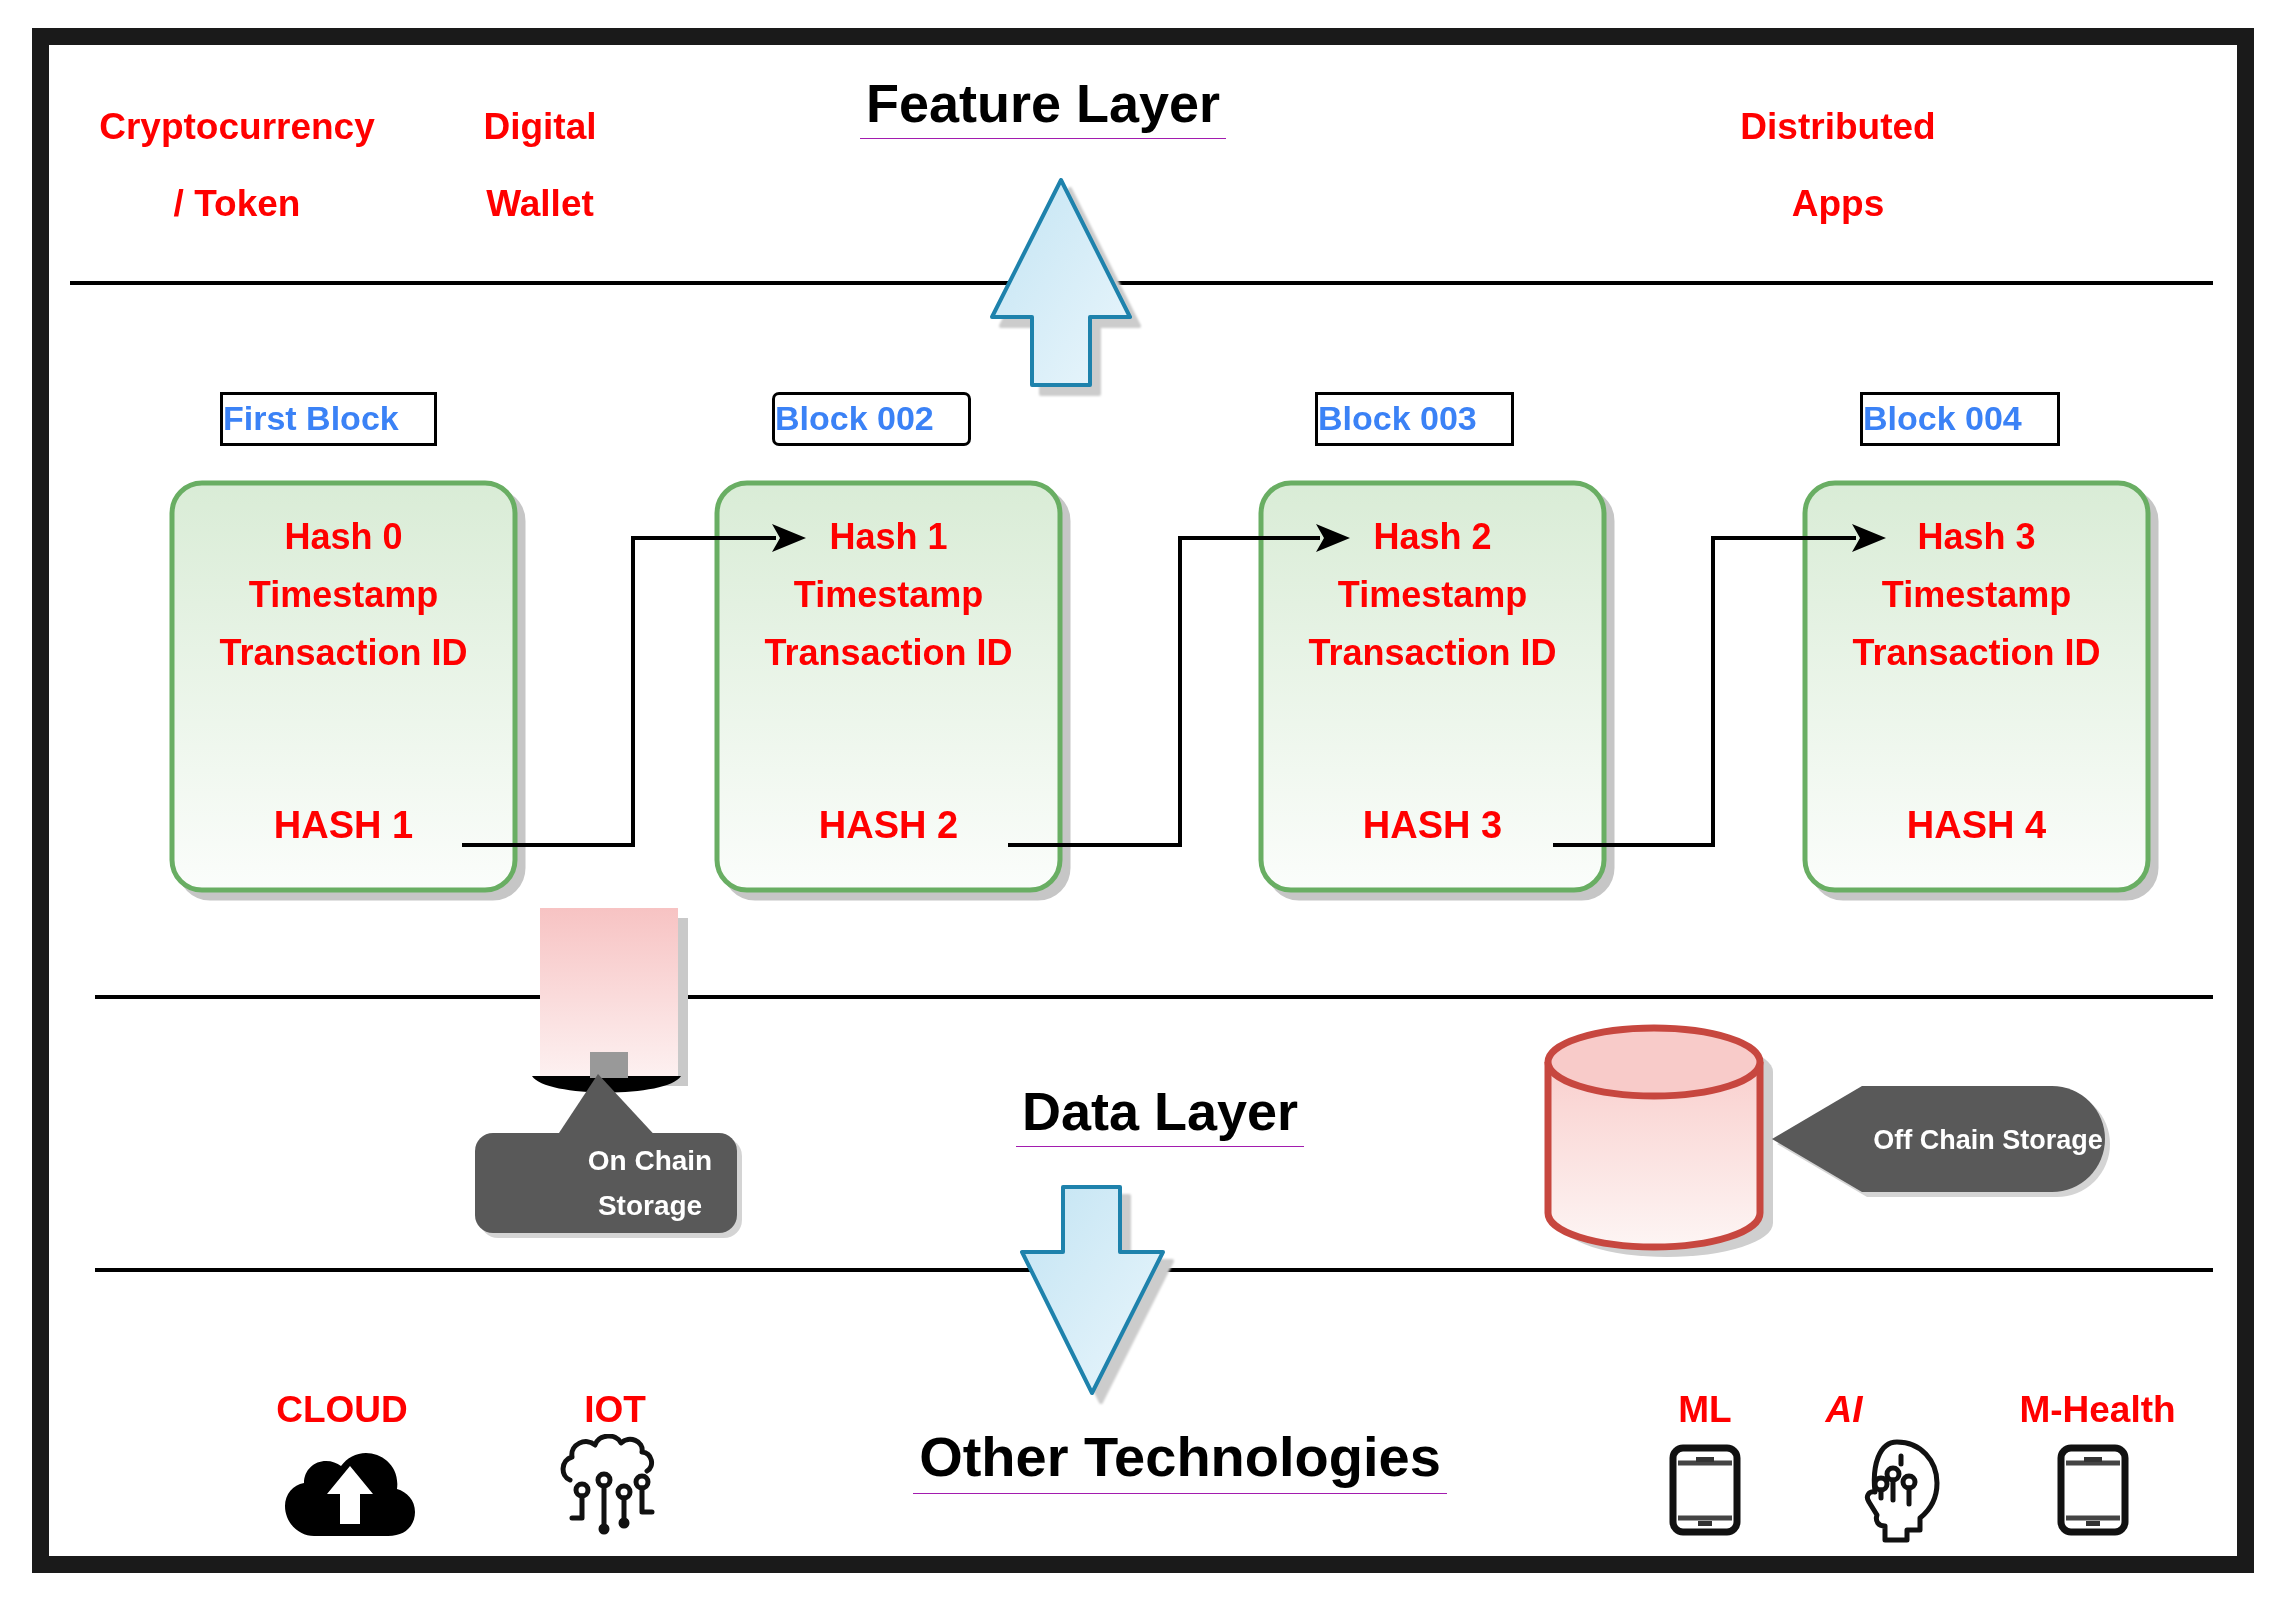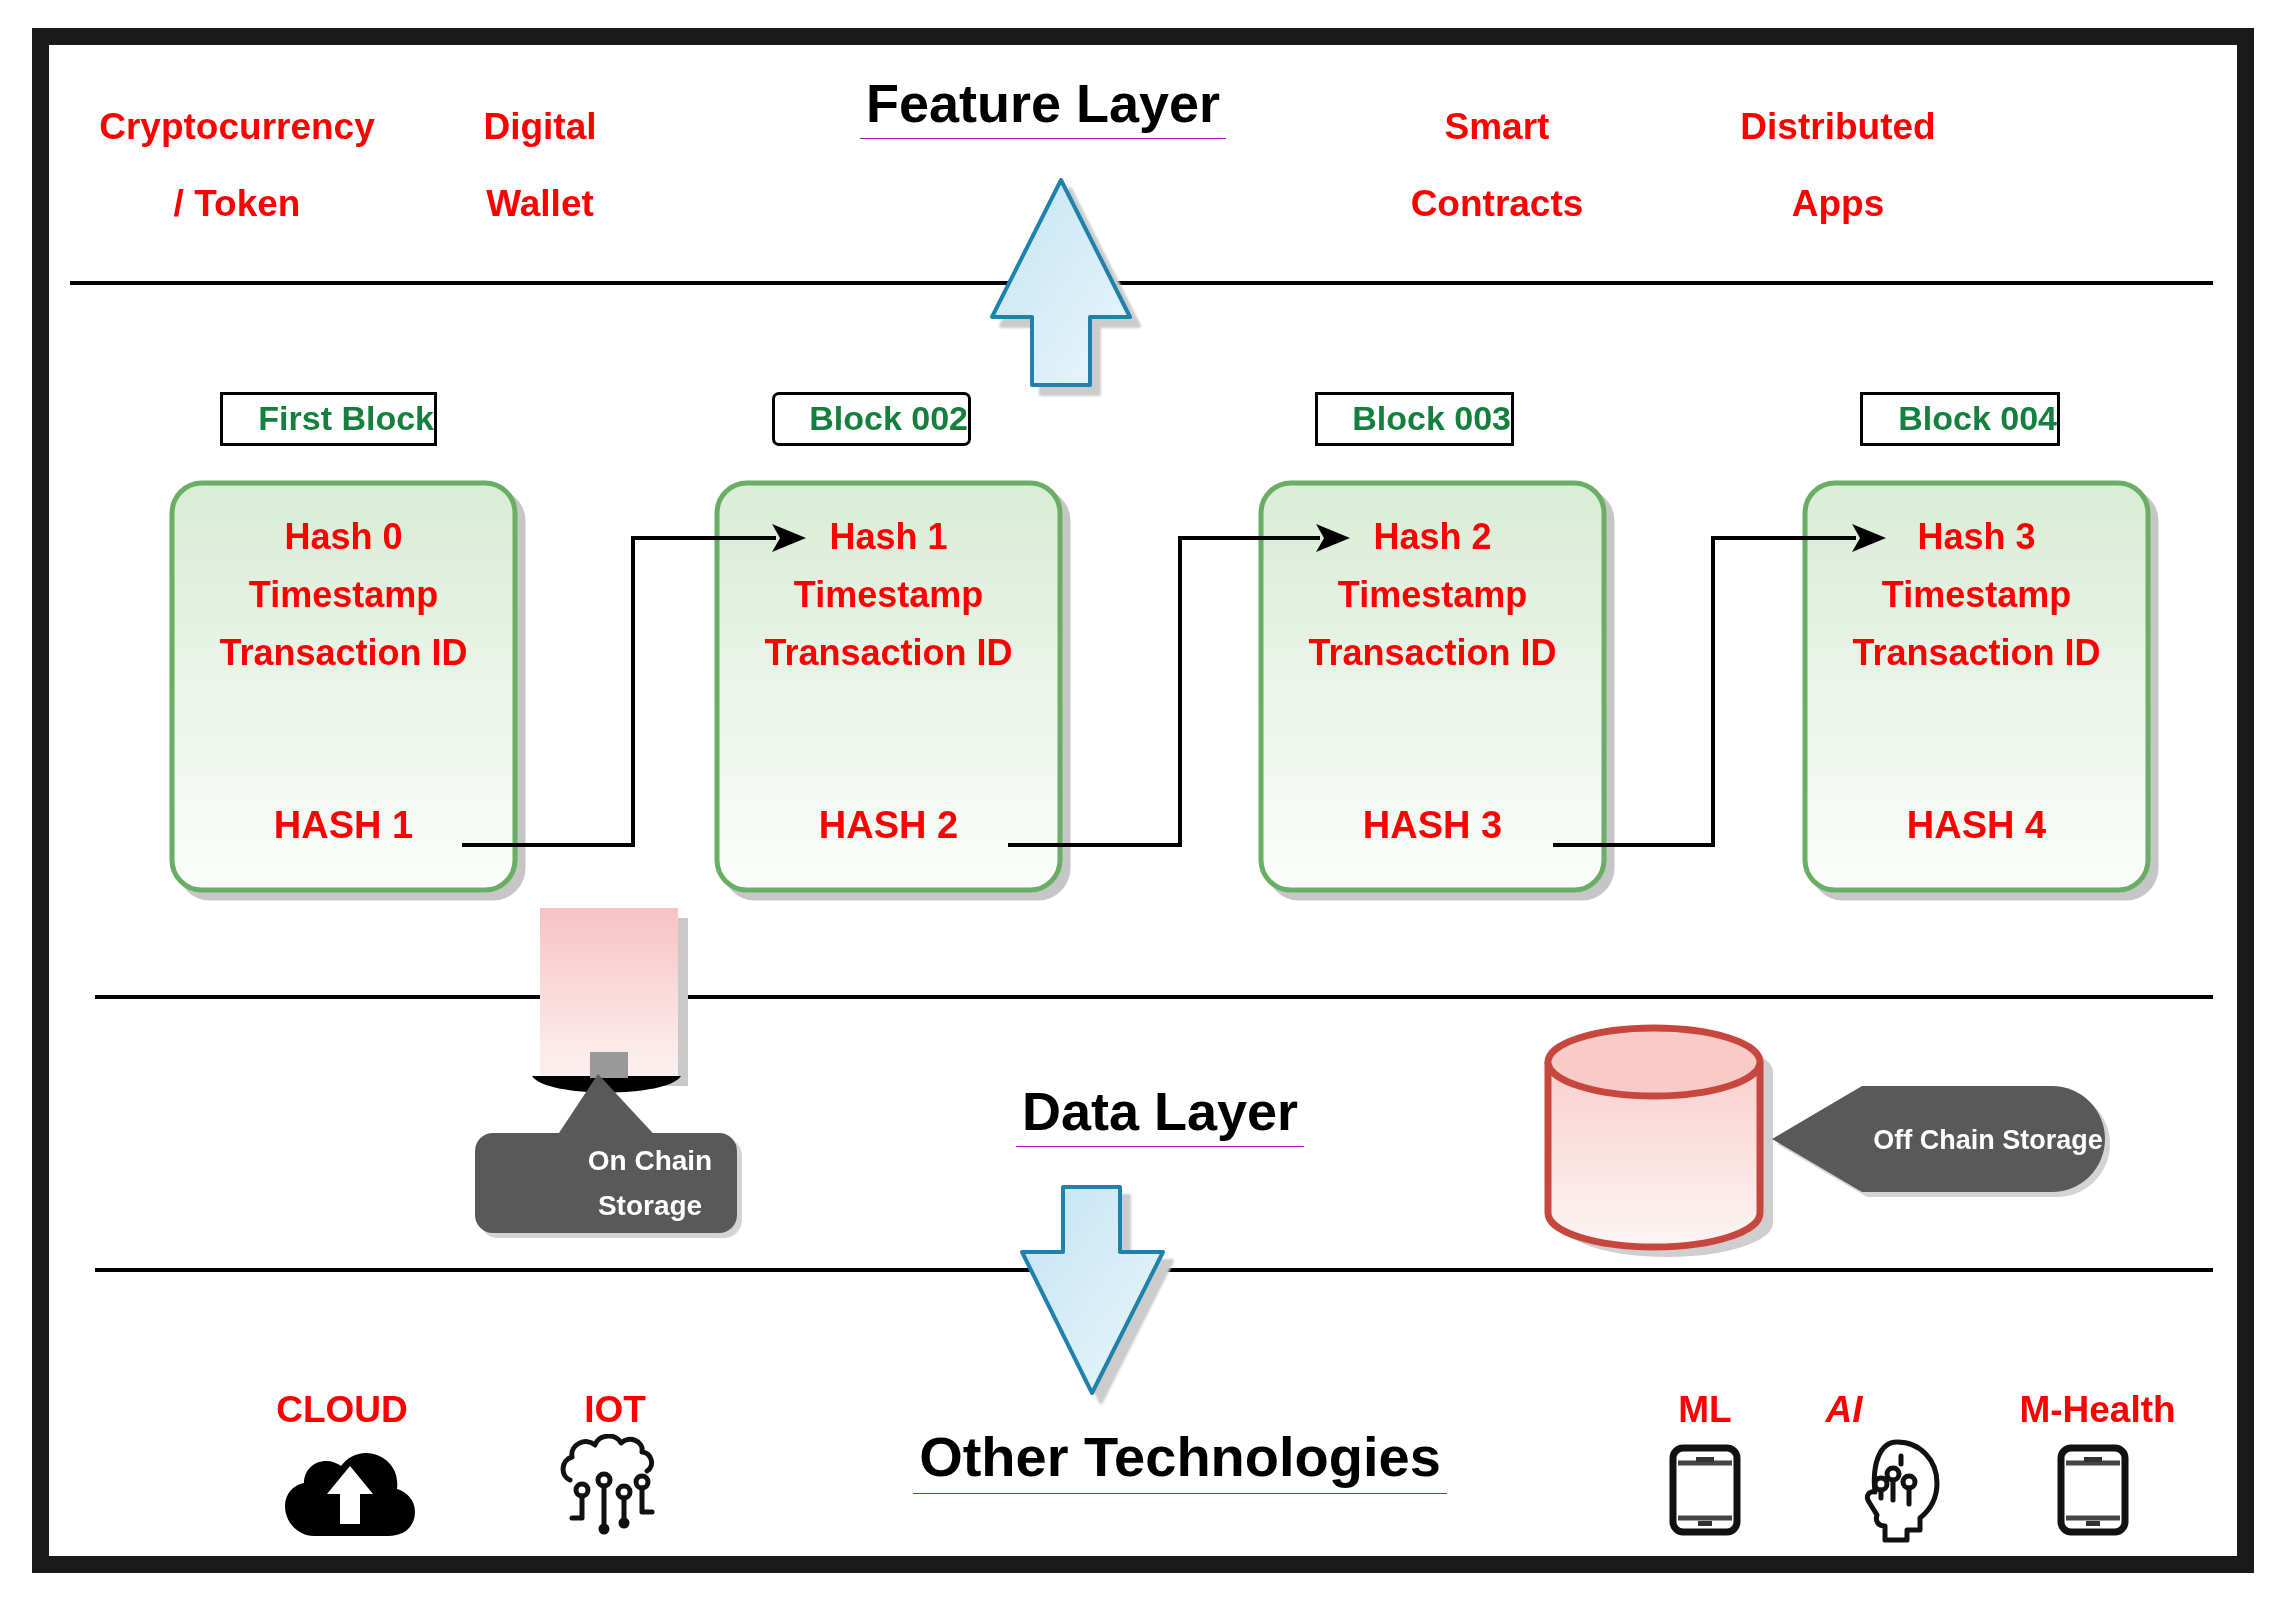--- a/index.html
+++ b/index.html
@@ -6,21 +6,21 @@
   body{font-family:"Liberation Sans", sans-serif;}
   #canvas{position:relative;width:2287px;height:1608px;background:#ffffff;overflow:hidden;}
   .abs{position:absolute;}
   #frame{left:32px;top:28px;width:2222px;height:1545px;border:17px solid #1a1a1a;box-sizing:border-box;}
   svg.overlay{left:0;top:0;width:2287px;height:1608px;}
   
   .red-label{color:#ff0000;font-weight:bold;font-size:37px;text-align:center;line-height:77px;white-space:pre;}
   .layer-title{font-weight:bold;color:#000;text-align:center;font-size:54px;}
   .layer-title span{display:inline-block;border-bottom:1px solid #a21caf;padding:0 6px 4px 6px;}
   .block-title{background:#fff;border:3px solid #000;box-sizing:border-box;height:54px;line-height:47px;
-               text-align:right;font-size:34px;font-weight:bold;color:#15803d;}
+               text-align:left;font-size:34px;font-weight:bold;color:#3b82f6;}
   .block-body-text{width:343px;height:407px;color:#ff0000;font-weight:bold;text-align:center;}
   .block-lines{padding-top:25px;font-size:36px;line-height:58px;}
   .block-hash{position:absolute;top:320px;left:0;width:100%;font-size:38px;line-height:44px;}
   .callout-text{color:#ffffff;font-weight:bold;text-align:center;}
   .bottom-label{color:#ff0000;font-weight:bold;font-size:37px;text-align:center;line-height:44px;}
   .icon-box{display:flex;align-items:center;justify-content:center;}
 </style>
 </head>
 <body>
 
@@ -90,21 +90,20 @@
       <path transform="translate(13,10)" d="M1548,1062 A106,34 0 0 1 1760,1062 L1760,1213 A106,34 0 0 1 1548,1213 Z" fill="#cfcfcf"></path>
       <path d="M1548,1062 L1548,1213 A106,34 0 0 0 1760,1213 L1760,1062" fill="url(#gradCyl)" stroke="#c7473f" stroke-width="7"></path>
       <ellipse cx="1654" cy="1062" rx="106" ry="34" fill="#f8cbc9" stroke="#c7473f" stroke-width="7"></ellipse>
       <path d="M1772,1139 L1862,1086 L2052,1086 A53,53 0 0 1 2052,1192 L1862,1192 Z" fill="#595959" style="filter:drop-shadow(5px 5px 0 #d4d4d4)"></path>
     </g>
   </svg>
 
   <div class="abs red-label" style="left:440px;top:88px;width:200px;"><span>Digital</span><br><span>Wallet</span></div>
   <div class="abs red-label" style="left:57px;top:88px;width:360px;"><span>Cryptocurrency</span><br><span>/ Token</span></div>
   <div class="abs layer-title" style="left:793px;top:72px;width:500px;"><span>Feature Layer</span></div>
-  <div class="abs red-label" style="left:1377px;top:88px;width:240px;"><span>Smart</span><br><span>Contracts</span></div>
   <div class="abs red-label" style="left:1698px;top:88px;width:280px;"><span>Distributed</span><br><span>Apps</span></div>
 
   <div class="abs block-title" style="left:220px;top:392px;width:217px;">First Block</div>
   <div class="abs block-title" style="left:772px;top:392px;width:199px;border-radius:7px;">Block 002</div>
   <div class="abs block-title" style="left:1315px;top:392px;width:199px;">Block 003</div>
   <div class="abs block-title" style="left:1860px;top:392px;width:200px;">Block 004</div>
 
   <div class="abs block-body-text" style="left:172px;top:483px;">
     <div class="block-lines"><span>Hash 0</span><br><span>Timestamp</span><br><span>Transaction ID</span></div>
     <div class="block-hash">HASH 1</div>

